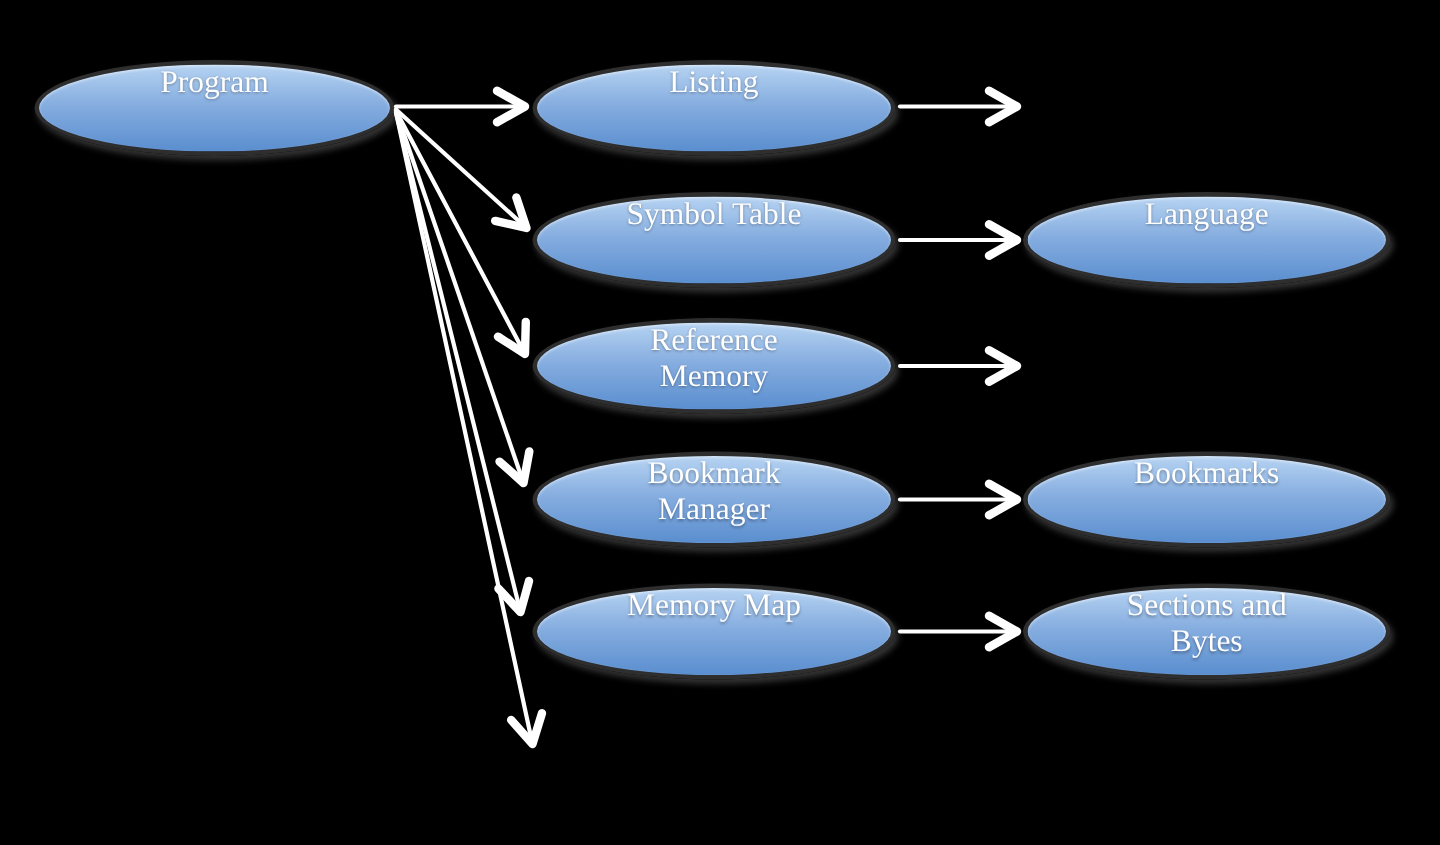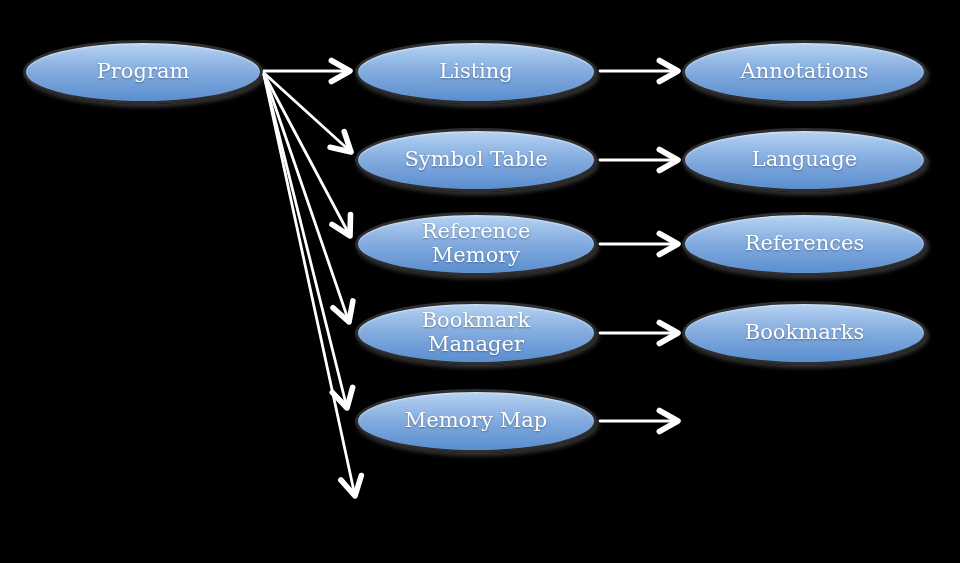--- a/index.html
+++ b/index.html
@@ -24,22 +24,22 @@
     width: 960px; height: 563px;
     background: var(--bg);
   }
   .node {
     position: absolute;
     border-radius: 50%;
     background: linear-gradient(to bottom, var(--node-top) 0%, var(--node-mid) 48%, var(--node-bottom) 100%);
     border: 3px solid var(--node-border);
     box-shadow: 2px 3px 4px rgba(115,115,115,0.45), inset 0 1px 2px rgba(255,255,255,0.5);
     display: flex;
-    align-items: center;
     justify-content: center;
+    font-family: Liberation Serif, serif;
   }
   .node .label {
     color: var(--text);
     font-size: 21px;
     line-height: 1.12;
     text-align: center;
     text-shadow: 0 1px 2px rgba(0,0,0,0.35);
     padding: 0 8px;
   }
   .node.narrow .label { max-width: 150px; }
@@ -83,31 +83,28 @@
   <div class="node col-middle row-2 narrow">
     <span class="label">Reference Memory</span>
   </div>
   <div class="node col-middle row-4">
     <span class="label">Memory Map</span>
   </div>
   <div class="node col-middle row-3 narrow">
     <span class="label">Bookmark Manager</span>
   </div>
 
-  <div class="node col-right row-0">
-    <span class="label">Annotations</span>
-  </div>
   <div class="node col-right row-1">
     <span class="label">Language</span>
   </div>
-  <div class="node col-right row-2">
-    <span class="label">References</span>
-  </div>
   <div class="node col-right row-3">
     <span class="label">Bookmarks</span>
+  </div>
+  <div class="node col-right row-4 narrow">
+    <span class="label">Sections and Bytes</span>
   </div>
 
   <svg class="connectors" viewBox="0 0 960 563" xmlns="http://www.w3.org/2000/svg">
     <defs>
       <marker id="arrowhead" viewBox="0 0 12 12" refX="10" refY="6" markerWidth="10" markerHeight="10" orient="auto-start-reverse">
         <path class="arrowhead-path" d="M2 1.5 L10 6 L2 10.5" stroke-width="2.4" stroke-linecap="round" stroke-linejoin="round"></path>
       </marker>
     </defs>
 
     <line x1="264" y1="71" x2="350" y2="71" marker-end="url(#arrowhead)"></line>

